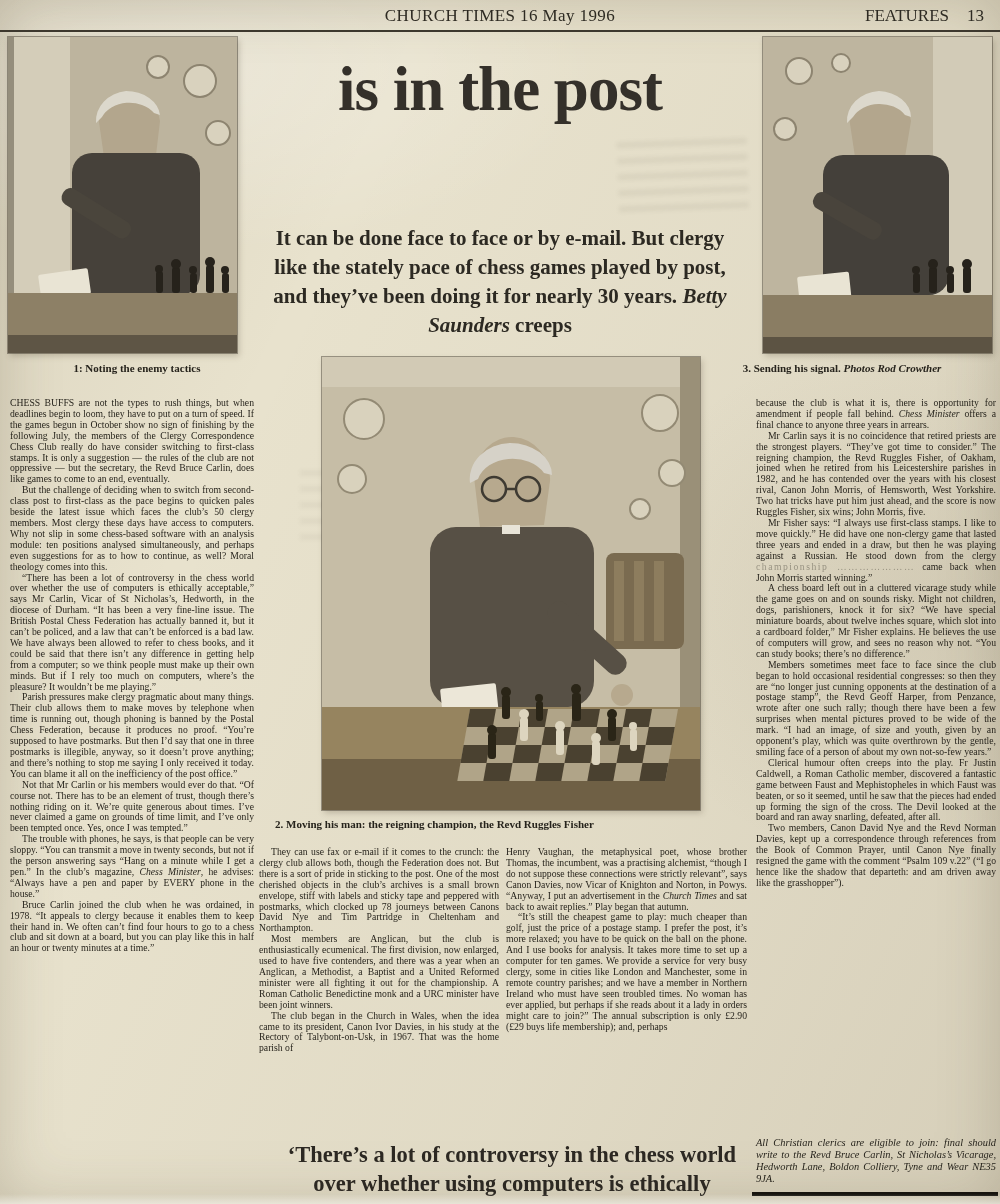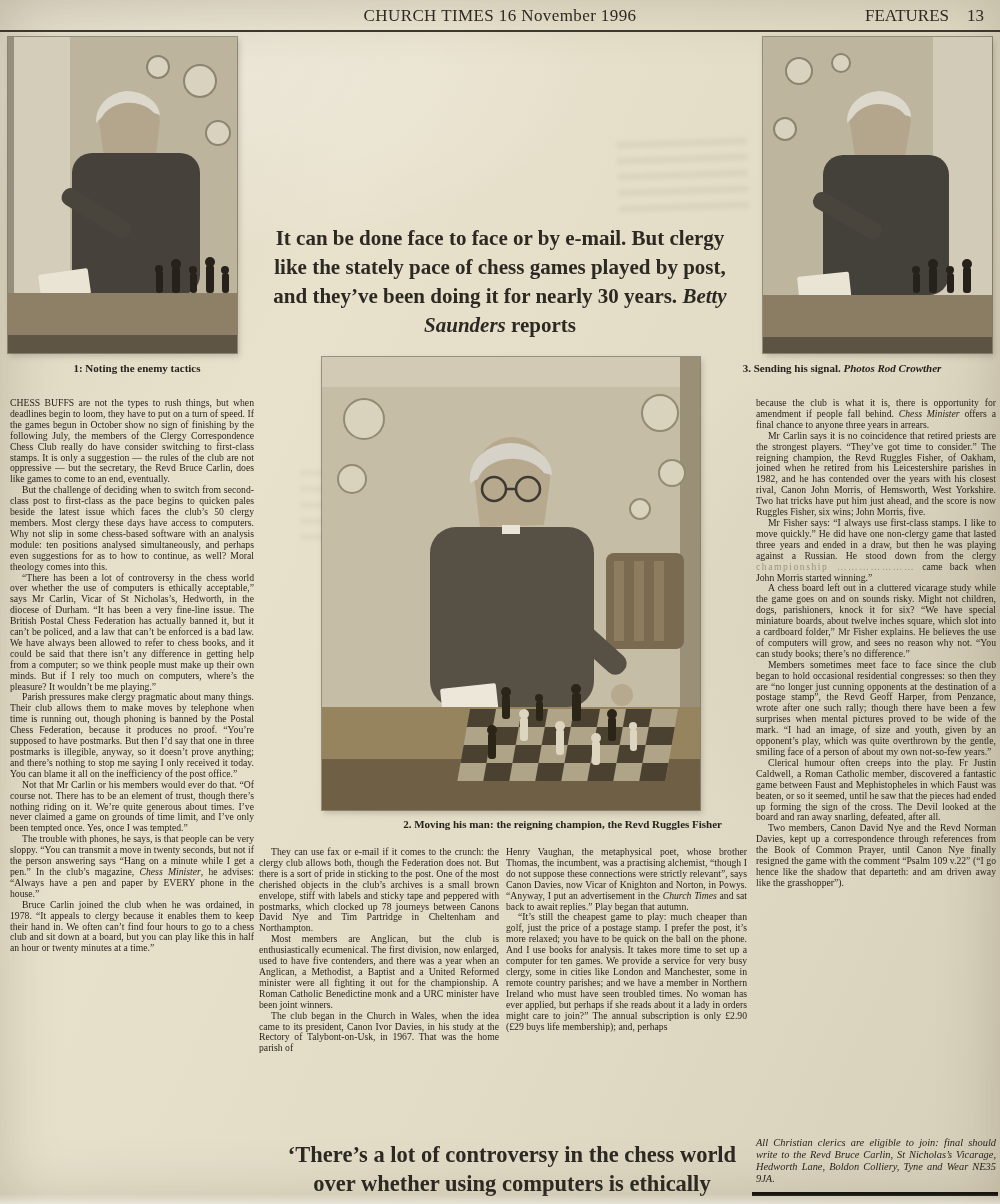--- a/index.html
+++ b/index.html
@@ -24,21 +24,21 @@
 
   .headline{position:absolute;left:243px;top:44px;width:514px;text-align:center;
     font-weight:bold;font-size:63px;line-height:90px;color:#34302a;letter-spacing:-1px;}
   .standfirst{position:absolute;left:258px;top:224px;width:484px;text-align:center;
     font-size:21px;line-height:29px;font-weight:600;color:#2c2922;}
   .standfirst i{font-weight:600;}
 
   .caption{position:absolute;font-weight:bold;font-size:11px;line-height:13px;color:#26231c;}
   #caption-1{left:12px;top:362px;width:250px;text-align:center;}
   #caption-3{left:688px;top:362px;width:308px;text-align:center;font-family:Liberation Serif, serif;}
-  #caption-2{left:266px;top:818px;width:456px;text-align:right;}
+  #caption-2{left:275px;top:818px;width:456px;text-align:left;}
 
   .col{position:absolute;font-size:9.7px;line-height:10.9px;text-align:justify;overflow:hidden;color:#221f18;}
   .col p{margin:0;}
   .col p.indent{text-indent:12px;}
   .faded{opacity:.38;letter-spacing:1.5px;filter:blur(.4px);}
   #col-1{left:10px;top:398px;width:244px;height:774px;}
   #col-4{left:756px;top:398px;width:240px;height:732px;}
   #col-2{left:259px;top:847px;width:240px;height:290px;}
   #col-3{left:506px;top:847px;width:241px;height:290px;}
 
@@ -54,21 +54,21 @@
   #bleed-1{left:618px;top:140px;width:130px;height:80px;transform:rotate(-2deg);}
   #bleed-2{left:300px;top:470px;width:300px;height:70px;opacity:.05;}
   .edge-tear{position:absolute;left:0;bottom:0;width:1000px;height:10px;
     background:linear-gradient(0deg, rgba(255,255,250,.5), transparent);}
 </style>
 </head>
 <body>
 
 <div id="page">
 
-  <div class="masthead">CHURCH TIMES 16 November 1996</div>
+  <div class="masthead">CHURCH TIMES 16 May 1996</div>
   <div class="features-label">
     <span>FEATURES</span><span class="pgnum">13</span>
   </div>
   <div class="header-rule"></div>
 
   <div class="photo" style="left:8px;top:37px;width:229px;height:316px;">
     <svg width="229" height="316" viewBox="0 0 229 316">
       <rect width="229" height="316" fill="#bdb49e"></rect>
       <rect width="62" height="260" fill="#d4cdb9"></rect>
       <rect width="6" height="316" fill="#55503f" opacity=".5"></rect>
@@ -118,24 +118,25 @@
           <circle cx="170" cy="227" r="5"></circle>
         <rect x="184" y="236" width="7" height="20" rx="3"></rect>
           <circle cx="187" cy="233" r="4"></circle>
         <rect x="200" y="230" width="8" height="26" rx="3"></rect>
           <circle cx="204" cy="227" r="5"></circle>
       </g>
     </svg>
   </div>
 
   <div class="headline">
+    <div>is in the post</div>
   </div>
 
   <div class="standfirst">
-    <span>It can be done face to face or by e-mail. But clergy like the stately pace of chess games played by post, and they’ve been doing it for nearly 30 years. </span><i>Betty Saunders</i><span> reports</span>
+    <span>It can be done face to face or by e-mail. But clergy like the stately pace of chess games played by post, and they’ve been doing it for nearly 30 years. </span><i>Betty Saunders</i><span> creeps</span>
   </div>
 
   <div class="bleed" id="bleed-1"></div>
   <div class="bleed" id="bleed-2"></div>
 
   <div class="caption" id="caption-1">1: Noting the enemy tactics</div>
   <div class="caption" id="caption-3">
     <span>3. Sending his signal. </span><i>Photos Rod Crowther</i>
   </div>
 

